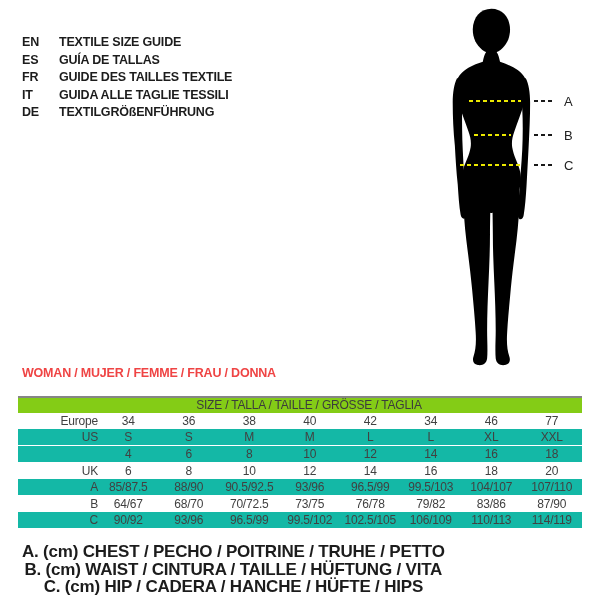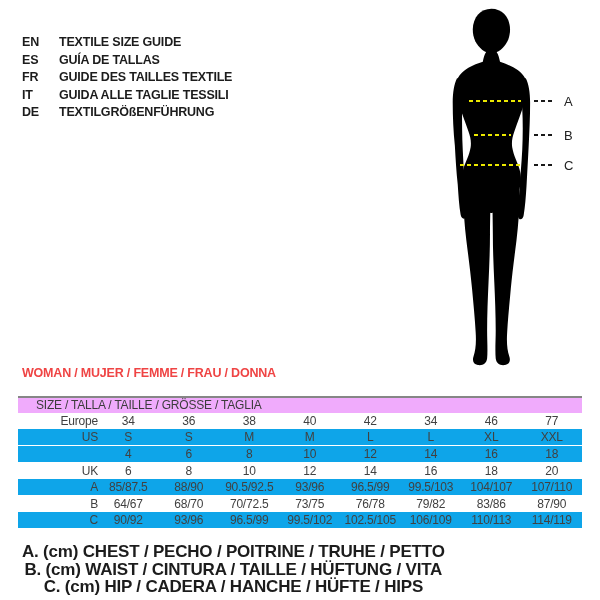--- a/index.html
+++ b/index.html
@@ -27,24 +27,24 @@
 
   
   .size-table{
     position:absolute;left:18px;top:396px;width:564px;
     border-collapse:collapse;table-layout:fixed;
     font-size:12px;color:#414141;letter-spacing:-0.2px;
   }
   .size-table td{padding:0;height:16px;line-height:16px;text-align:center;vertical-align:middle;}
   .size-table td.row-label{text-align:right;padding-left:5px;}
   .size-table tr.head td{
-    background:#f0abfc;border-top:2px solid #868686;
-    text-align:left;padding-left:18px;height:15px;line-height:15px;color:#3c3c3c;
+    background:#84cc16;border-top:2px solid #868686;
+    text-align:center;padding-left:18px;height:15px;line-height:15px;color:#3c3c3c;
   }
-  .size-table tr.alt td{background:#0ea5e9;border-bottom:1px solid #ffffff;}
+  .size-table tr.alt td{background:#14b8a6;border-bottom:1px solid #ffffff;}
 
   
   .legend-block{position:absolute;left:22px;top:543px;}
   .legend-line{font-size:17px;font-weight:bold;line-height:17.5px;letter-spacing:-0.2px;color:#1c1c1c;text-align:center;}
 </style>
 </head>
 <body>
 
 <div class="lang-block">
   <div class="lang-row">

